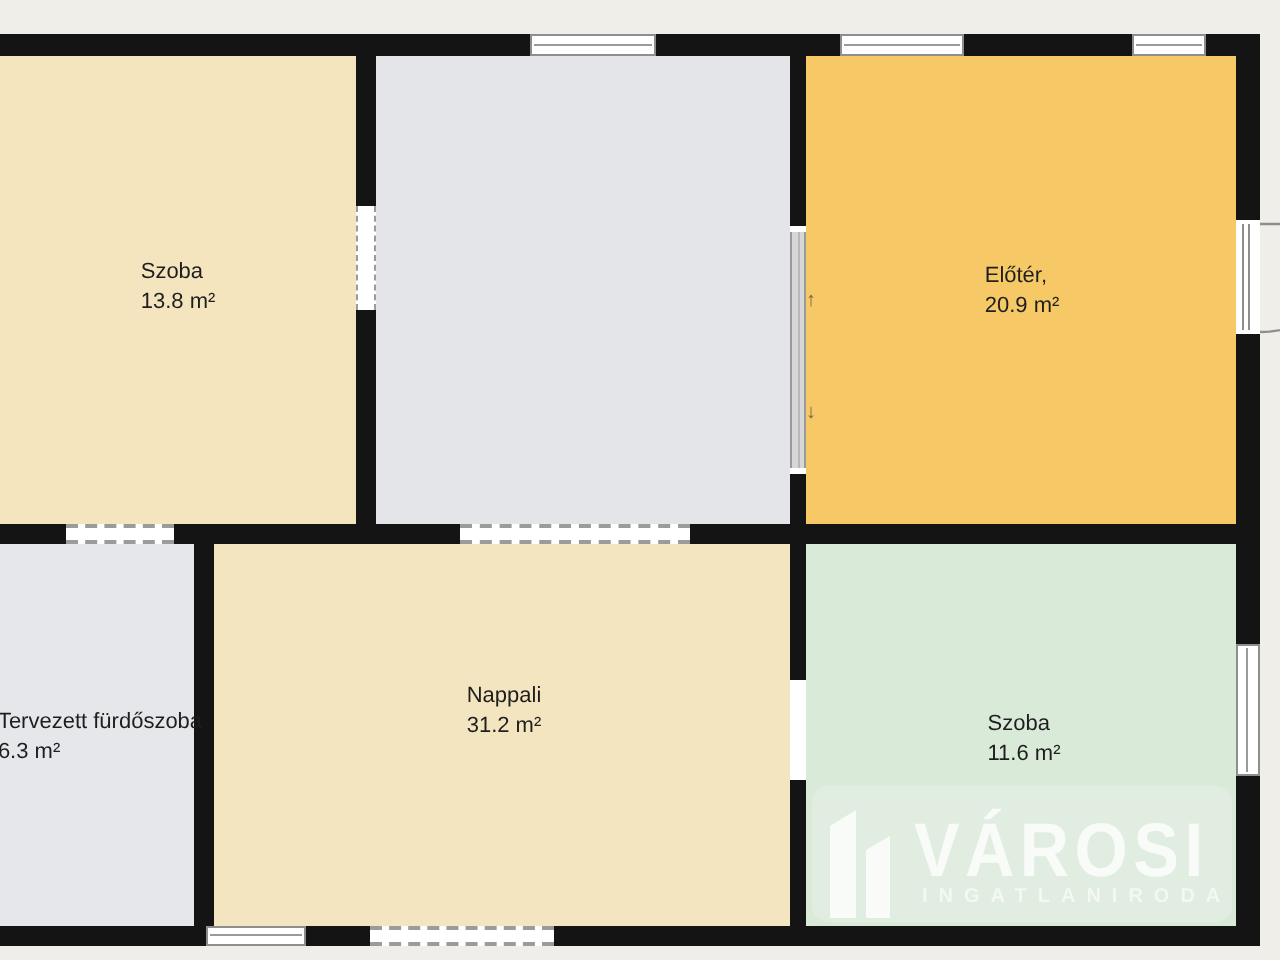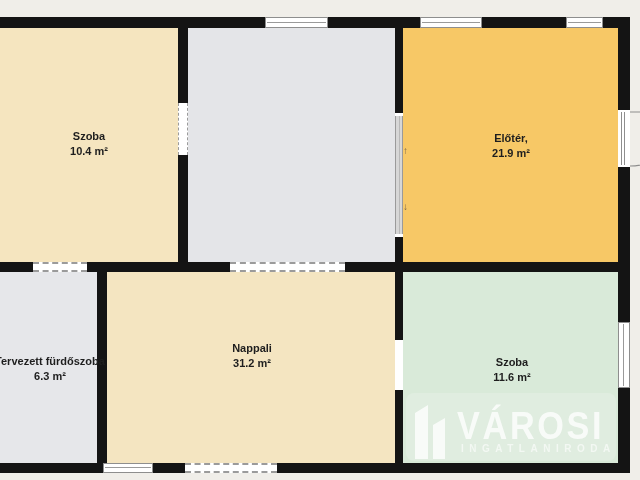--- a/index.html
+++ b/index.html
@@ -3,22 +3,22 @@
 <meta charset="utf-8">
 <style>
   html,body{margin:0;padding:0;}
   #stage{
     position:relative;width:640px;height:480px;overflow:hidden;
     font-family:"Liberation Sans",sans-serif;
   }
   .wall{position:absolute;}
   .room{position:absolute;}
   .room-label{
-    position:absolute;transform:translate(-50%,-50%);text-align:center;
-    font-weight:700;font-size:11px;line-height:15px;color:#1e1e1e;white-space:nowrap;
+    position:absolute;transform:translate(-50%,-50%);
+    font-weight:400;font-size:11px;line-height:15px;color:#1e1e1e;white-space:nowrap;
   }
   .window-h{position:absolute;background:#fff;border:1px solid #8e8e8e;box-sizing:border-box;}
   .window-h .glz{position:absolute;left:1px;right:1px;top:50%;margin-top:-1px;height:1px;background:#9a9a9a;}
   .window-v{position:absolute;background:#fff;border:1px solid #8e8e8e;box-sizing:border-box;}
   .window-v .glz{position:absolute;top:1px;bottom:1px;left:50%;margin-left:-1px;width:1px;background:#9a9a9a;}
   .open-dash-h{position:absolute;background:#fff;border-top:2px dashed #9b9b9b;border-bottom:2px dashed #9b9b9b;box-sizing:border-box;}
   .open-dash-v{position:absolute;background:#fff;border-left:1px dashed #9b9b9b;border-right:1px dashed #9b9b9b;box-sizing:border-box;}
   .open-plain{position:absolute;background:#fff;}
   .slide-door{position:absolute;background:#fff;}
   .slide-door .panel{position:absolute;left:0;right:0;top:3px;bottom:3px;background:#d7d7d7;border-left:1px solid #9a9a9a;border-right:1px solid #9a9a9a;box-sizing:border-box;}
@@ -91,27 +91,27 @@
   <div class="door-gap" style="left:618px;top:110px;width:12px;height:57px;">
     <div class="leaf"></div>
   </div>
   <svg class="overlay" width="640" height="480" viewBox="0 0 640 480">
     <path d="M 630 112 H 684" stroke="#8e8e8e" stroke-width="1.2" fill="none"></path>
     <path d="M 684 112 A 54 54 0 0 1 630 166" stroke="#8e8e8e" stroke-width="1.2" fill="none"></path>
   </svg>
 
   <div class="room-label" style="left:89px;top:144px;">
     <div>Szoba</div>
-    <div>10.4 m²</div>
+    <div>13.8 m²</div>
   </div>
   <div class="room-label" style="left:297px;top:144px;">
   </div>
   <div class="room-label" style="left:511px;top:146px;">
     <div>Előtér,</div>
-    <div>21.9 m²</div>
+    <div>20.9 m²</div>
   </div>
   <div class="room-label" style="left:50px;top:369px;">
     <div>Tervezett fürdőszoba</div>
     <div>6.3 m²</div>
   </div>
   <div class="room-label" style="left:252px;top:356px;">
     <div>Nappali</div>
     <div>31.2 m²</div>
   </div>
   <div class="room-label" style="left:512px;top:370px;">

